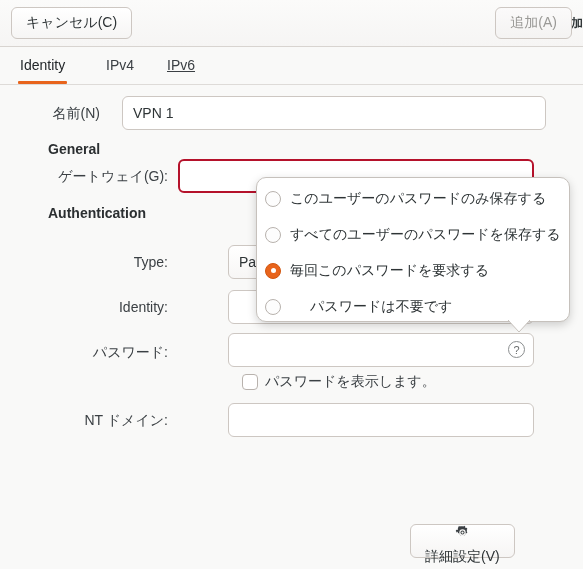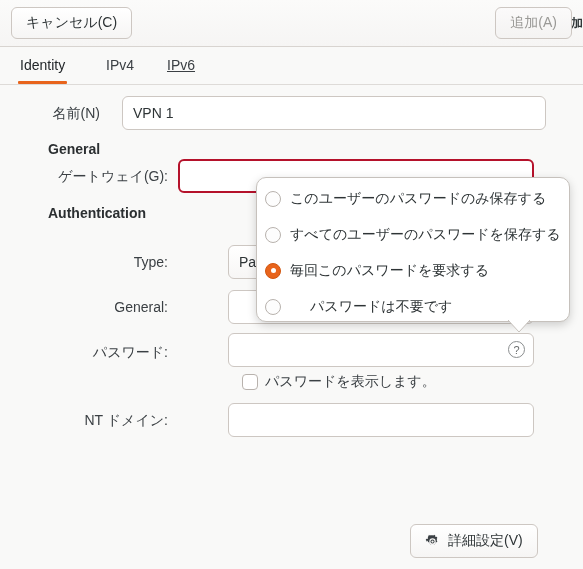--- a/index.html
+++ b/index.html
@@ -296,36 +296,36 @@
   <div class="section" style="left:48px; top:55px;">General</div>
 
   <div class="lbl lbl-right" style="left:0px; top:82px; width:168px;">ゲートウェイ(G):</div>
   <input class="field error" style="left: 178px; top: 73px; width: 356px;" value="">
 
   <div class="section" style="left:48px; top:119px;">Authentication</div>
 
   <div class="lbl lbl-right" style="left:0px; top:168px; width:168px;">Type:</div>
   <div class="combo" style="left:228px; top:159px; width:306px;">Pa</div>
 
-  <div class="lbl lbl-right" style="left:0px; top:213px; width:168px;">General:</div>
+  <div class="lbl lbl-right" style="left:0px; top:213px; width:168px;">Identity:</div>
   <input class="field" style="left: 228px; top: 204px; width: 306px;" value="">
 
   <div class="lbl lbl-right" style="left:0px; top:258px; width:168px;">パスワード:</div>
   <input class="field" type="password" style="left: 228px; top: 247px; width: 306px;" value="">
   <div class="help-icon" style="left:508px; top:255px;">?</div>
 
   <div class="checkrow" style="left:242px; top:287px;">
     <div class="checkbox"></div>
     <span class="ctext">パスワードを表示します。</span>
   </div>
 
   <div class="lbl lbl-right" style="left:0px; top:326px; width:168px;">NT ドメイン:</div>
   <input class="field" style="left: 228px; top: 317px; width: 306px;" value="">
 
-  <div class="adv-btn" style="left:410px; top:438px;">
+  <div class="adv-btn" style="left:410px; top:438px;flex-direction:column;">
     <span style="display:flex;">
       <svg width="15" height="15" viewBox="0 0 16 16" aria-hidden="true">
         <path fill="#3b4044" d="M8 1.2l1 .28.7-.72 1.25.72-.2 1 .73.73 1-.2.72 1.25-.72.7.28 1 -.28 1 .72.7-.72 1.25-1-.2-.73.73.2 1-1.25.72-.7-.72-1 .28-1-.28-.7.72-1.25-.72.2-1-.73-.73-1 .2-.72-1.25.72-.7L1.2 8l.28-1-.72-.7.72-1.25 1 .2.73-.73-.2-1L4.26.76l.7.72 1-.28z"></path>
         <circle cx="8" cy="8" r="3.4" fill="#f6f5f4"></circle>
         <circle cx="8" cy="8" r="2.1" fill="#3b4044"></circle>
         <circle cx="8" cy="8" r="1.2" fill="#f6f5f4"></circle>
       </svg>
     </span>
     <span>詳細設定(V)</span>
   </div>

